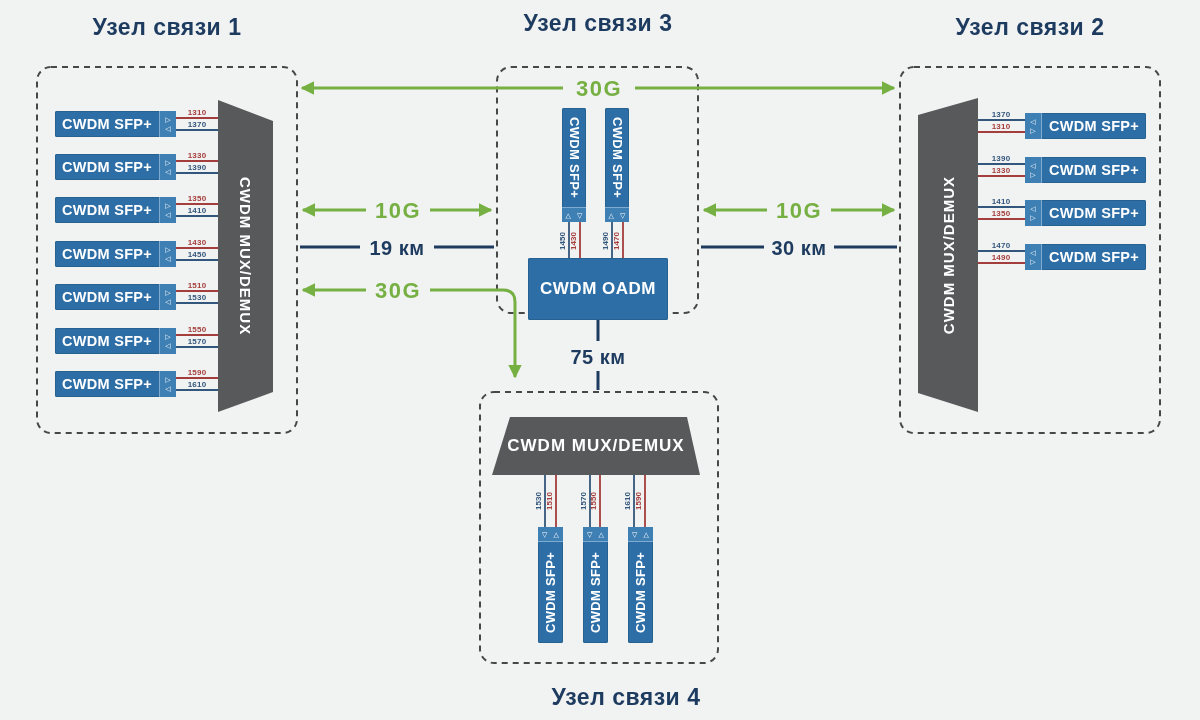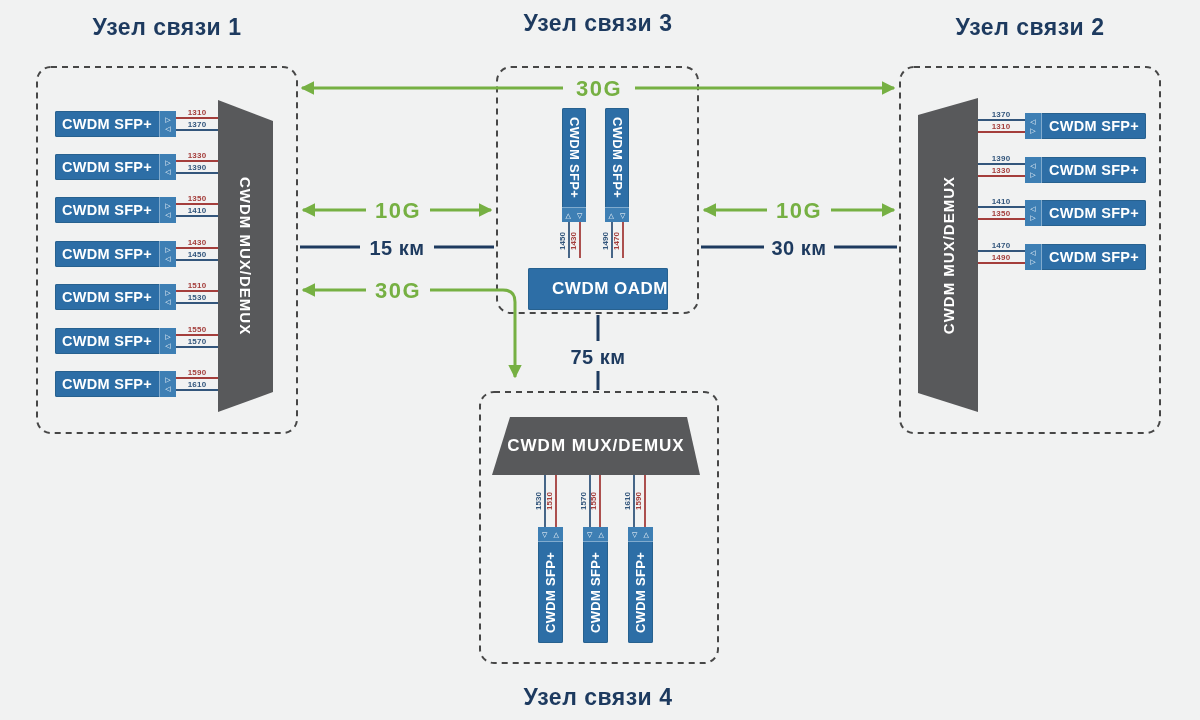--- a/index.html
+++ b/index.html
@@ -140,40 +140,40 @@
     </g>
     <g>
       <line class="navy" x1="598" y1="315" x2="598" y2="341"></line>
       <line class="navy" x1="598" y1="371" x2="598" y2="390"></line>
     </g>
   </svg>
 
   <div class="title" style="left:37px;top:14px;width:260px;">Узел связи 1</div>
   <div class="title" style="left:478px;top:10px;width:240px;">Узел связи 3</div>
   <div class="title" style="left:900px;top:14px;width:260px;">Узел связи 2</div>
-  <div class="title" style="left:478px;top:684px;width:240px;">Узел связи 4</div>
+  <div class="title" style="left:506px;top:684px;width:240px;">Узел связи 4</div>
 
   <div class="speed" style="left:567px;top:76px;width:64px;">30G</div>
   <div class="speed" style="left:368px;top:198px;width:60px;">10G</div>
   <div class="speed" style="left:769px;top:198px;width:60px;">10G</div>
   <div class="speed" style="left:368px;top:278px;width:60px;">30G</div>
-  <div class="dist" style="left:357px;top:237px;width:80px;">15 км</div>
+  <div class="dist" style="left:357px;top:237px;width:80px;">19 км</div>
   <div class="dist" style="left:759px;top:237px;width:80px;">30 км</div>
   <div class="dist" style="left:558px;top:346px;width:80px;">75 км</div>
 
   <div class="muxlabel" style="left:218px;top:100px;width:55px;height:312px;">
     <span class="vt-down">CWDM MUX/DEMUX</span>
   </div>
   <div class="muxlabel" style="left:918px;top:98px;width:60px;height:314px;">
     <span class="vt-up">CWDM MUX/DEMUX</span>
   </div>
   <div class="muxlabel" style="left:492px;top:417px;width:208px;height:58px;font-size:17px;">
     <span>CWDM MUX/DEMUX</span>
   </div>
-  <div class="oadm" style="left:528px;top:268px;width:140px;height:42px;justify-content:flex-end;">
+  <div class="oadm" style="left:528px;top:258px;width:140px;height:62px;">
     <span>CWDM OADM</span>
   </div>
 
   <div class="sfp sfp-h" style="left:55px;top:111px;">
     <span class="sfp-text">CWDM SFP+</span>
     <span class="ports ports-v">
         <span class="tri">▷</span>
         <span class="tri">◁</span>
       </span>
   </div>

